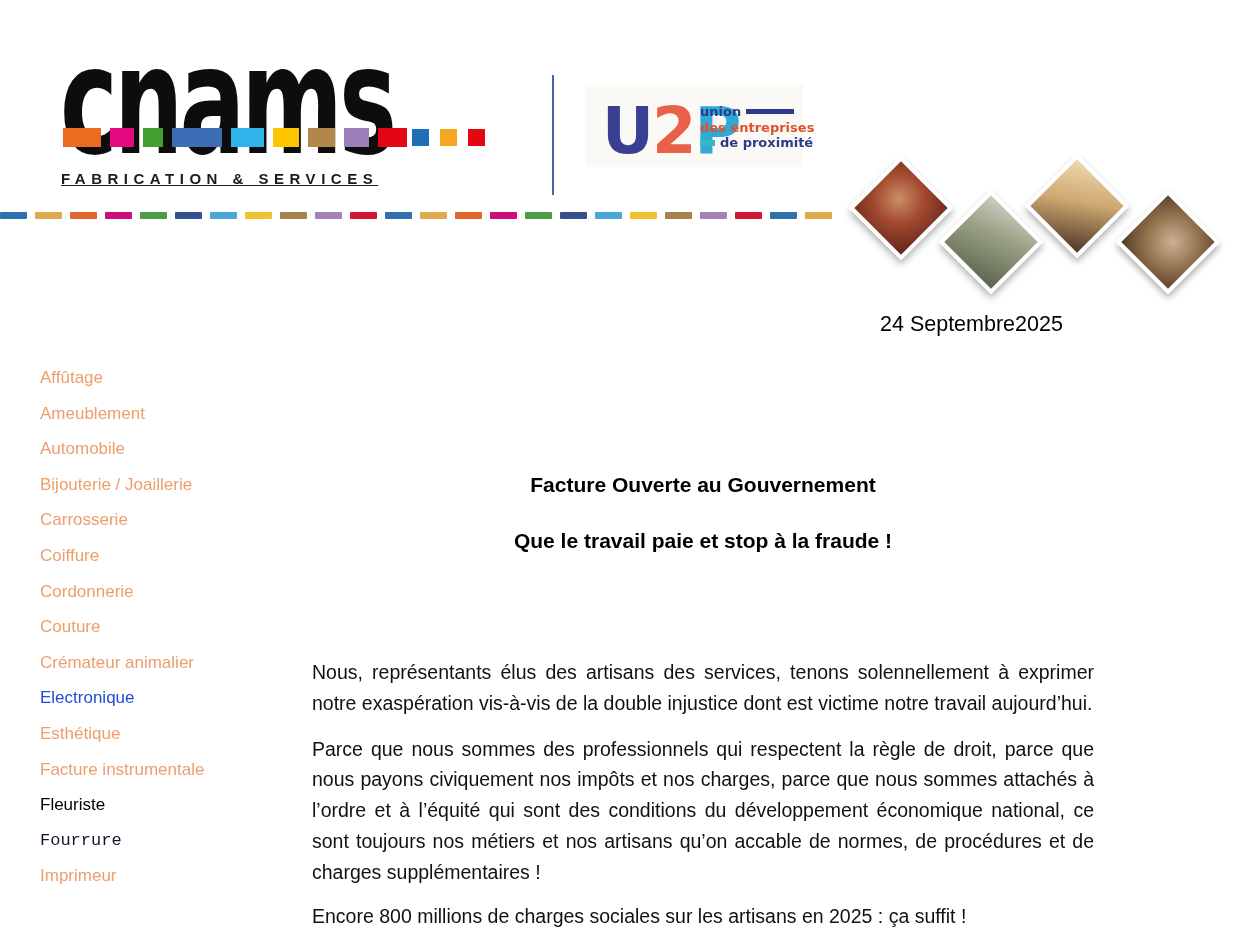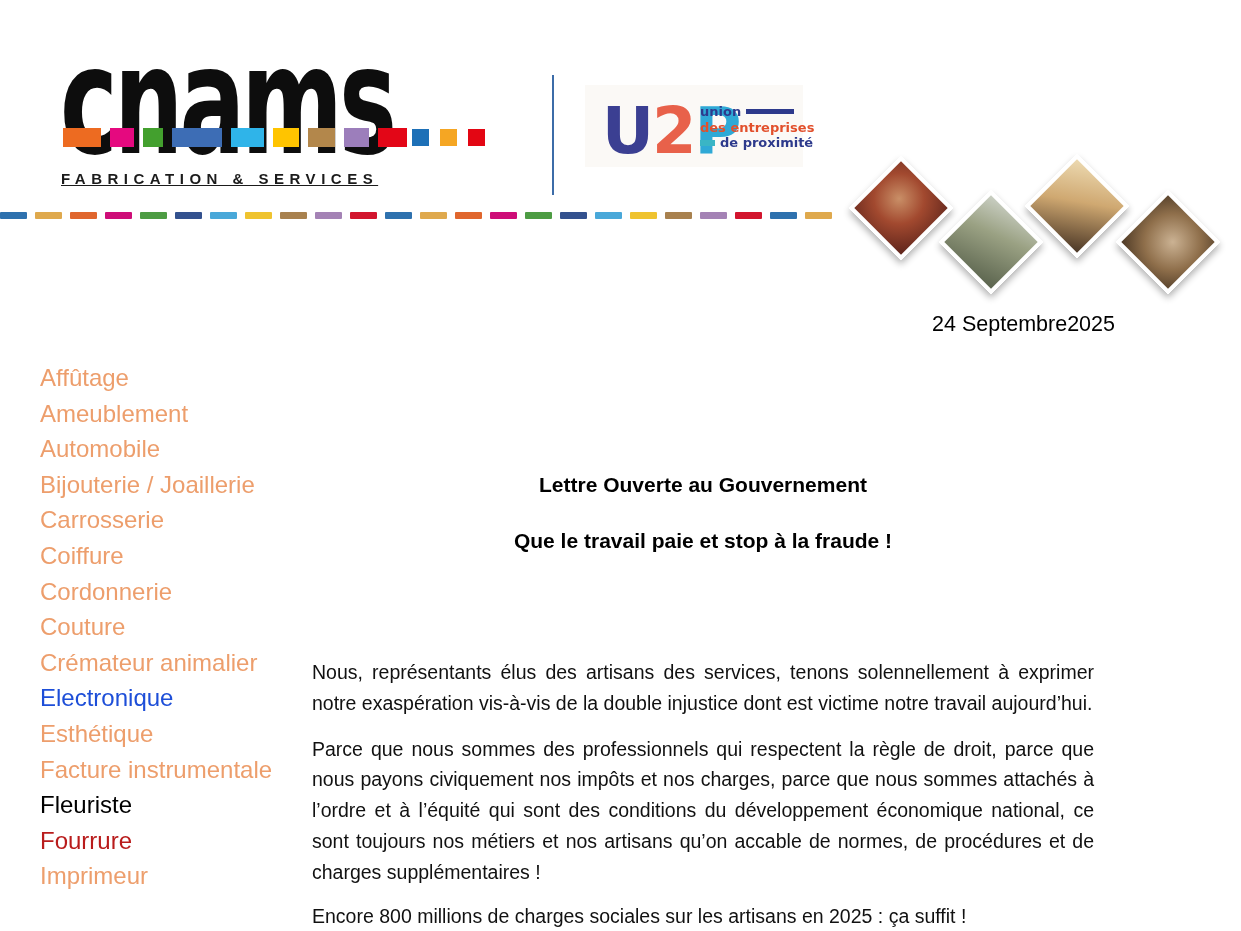--- a/index.html
+++ b/index.html
@@ -73,37 +73,37 @@
   .ph-hair     { background:linear-gradient(145deg, #ecd9b0 0%, #cfa871 45%, #46engère 0%) ; background:linear-gradient(145deg, #ecd9b0 0%, #cfa871 45%, #4b3726 100%); }
   .ph-dog      { background:radial-gradient(circle at 55% 45%, #cbb293 0%, #8f6f4b 55%, #4e3a26 100%); }
   .d1 { left:864px; top:171px; }
   .d2 { left:954px; top:205px; }
   .d3 { left:1040px; top:169px; }
   .d4 { left:1131px; top:205px; }
 
   
   .letter-date {
     position:absolute; left:880px; top:312px; width:235px;
-    text-align:right; font-size:21.5px; color:#000;
+    text-align:left; font-size:21.5px; color:#000;
   }
 
   
   .separator {
     position:absolute; left:0; top:212px; height:7px;
     display:flex; gap:8px;
   }
   .dash { width:27px; height:7px; border-radius:1px; }
 
   
   .sidebar {
     position:absolute; left:40px; top:360px; width:260px;
     list-style:none;
   }
   .sidebar li {
-    font-size:24px; line-height:35.6px; color:#ED9E6C; white-space:nowrap;
+    font-size:17px; line-height:35.6px; color:#ED9E6C; white-space:nowrap;
   }
 
   
   .letter-main { position:absolute; left:312px; top:472px; width:782px; }
   .letter-title, .letter-subtitle {
     text-align:center; font-weight:bold; font-size:21px; line-height:26px; color:#000;
   }
   .letter-subtitle { margin-top:30px; }
   .letter-main p {
     margin-top:15px; font-size:19.5px; line-height:30.8px;
@@ -208,25 +208,25 @@
       <li style="color: rgb(237, 158, 108);">Bijouterie / Joaillerie</li>
       <li style="color: rgb(237, 158, 108);">Carrosserie</li>
       <li style="color: rgb(237, 158, 108);">Coiffure</li>
       <li style="color: rgb(237, 158, 108);">Cordonnerie</li>
       <li style="color: rgb(237, 158, 108);">Couture</li>
       <li style="color: rgb(237, 158, 108);">Crémateur animalier</li>
       <li style="color: #1d4ed8;">Electronique</li>
       <li style="color: rgb(237, 158, 108);">Esthétique</li>
       <li style="color: rgb(237, 158, 108);">Facture instrumentale</li>
       <li style="color: #000000;">Fleuriste</li>
-      <li style="color: #b91c1c;">Fourrure</li>
+      <li style="color: #0f172a; font-family: Liberation Mono, monospace;">Fourrure</li>
       <li style="color: rgb(237, 158, 108);">Imprimeur</li>
     </ul>
 
   <div class="letter-main">
-    <div class="letter-title">Lettre Ouverte au Gouvernement</div>
+    <div class="letter-title">Facture Ouverte au Gouvernement</div>
     <div class="letter-subtitle">Que le travail paie et stop à la fraude !</div>
     <p class="first">Nous, représentants élus des artisans des services, tenons solennellement à exprimer notre exaspération vis-à-vis de la double injustice dont est victime notre travail aujourd’hui.</p>
     <p>Parce que nous sommes des professionnels qui respectent la règle de droit, parce que nous payons civiquement nos impôts et nos charges, parce que nous sommes attachés à l’ordre et à l’équité qui sont des conditions du développement économique national, ce sont toujours nos métiers et nos artisans qu’on accable de normes, de procédures et de charges supplémentaires !</p>
     <p class="last">Encore 800 millions de charges sociales sur les artisans en 2025 : ça suffit !</p>
   </div>
 
 </div>
 
 </body></html>

